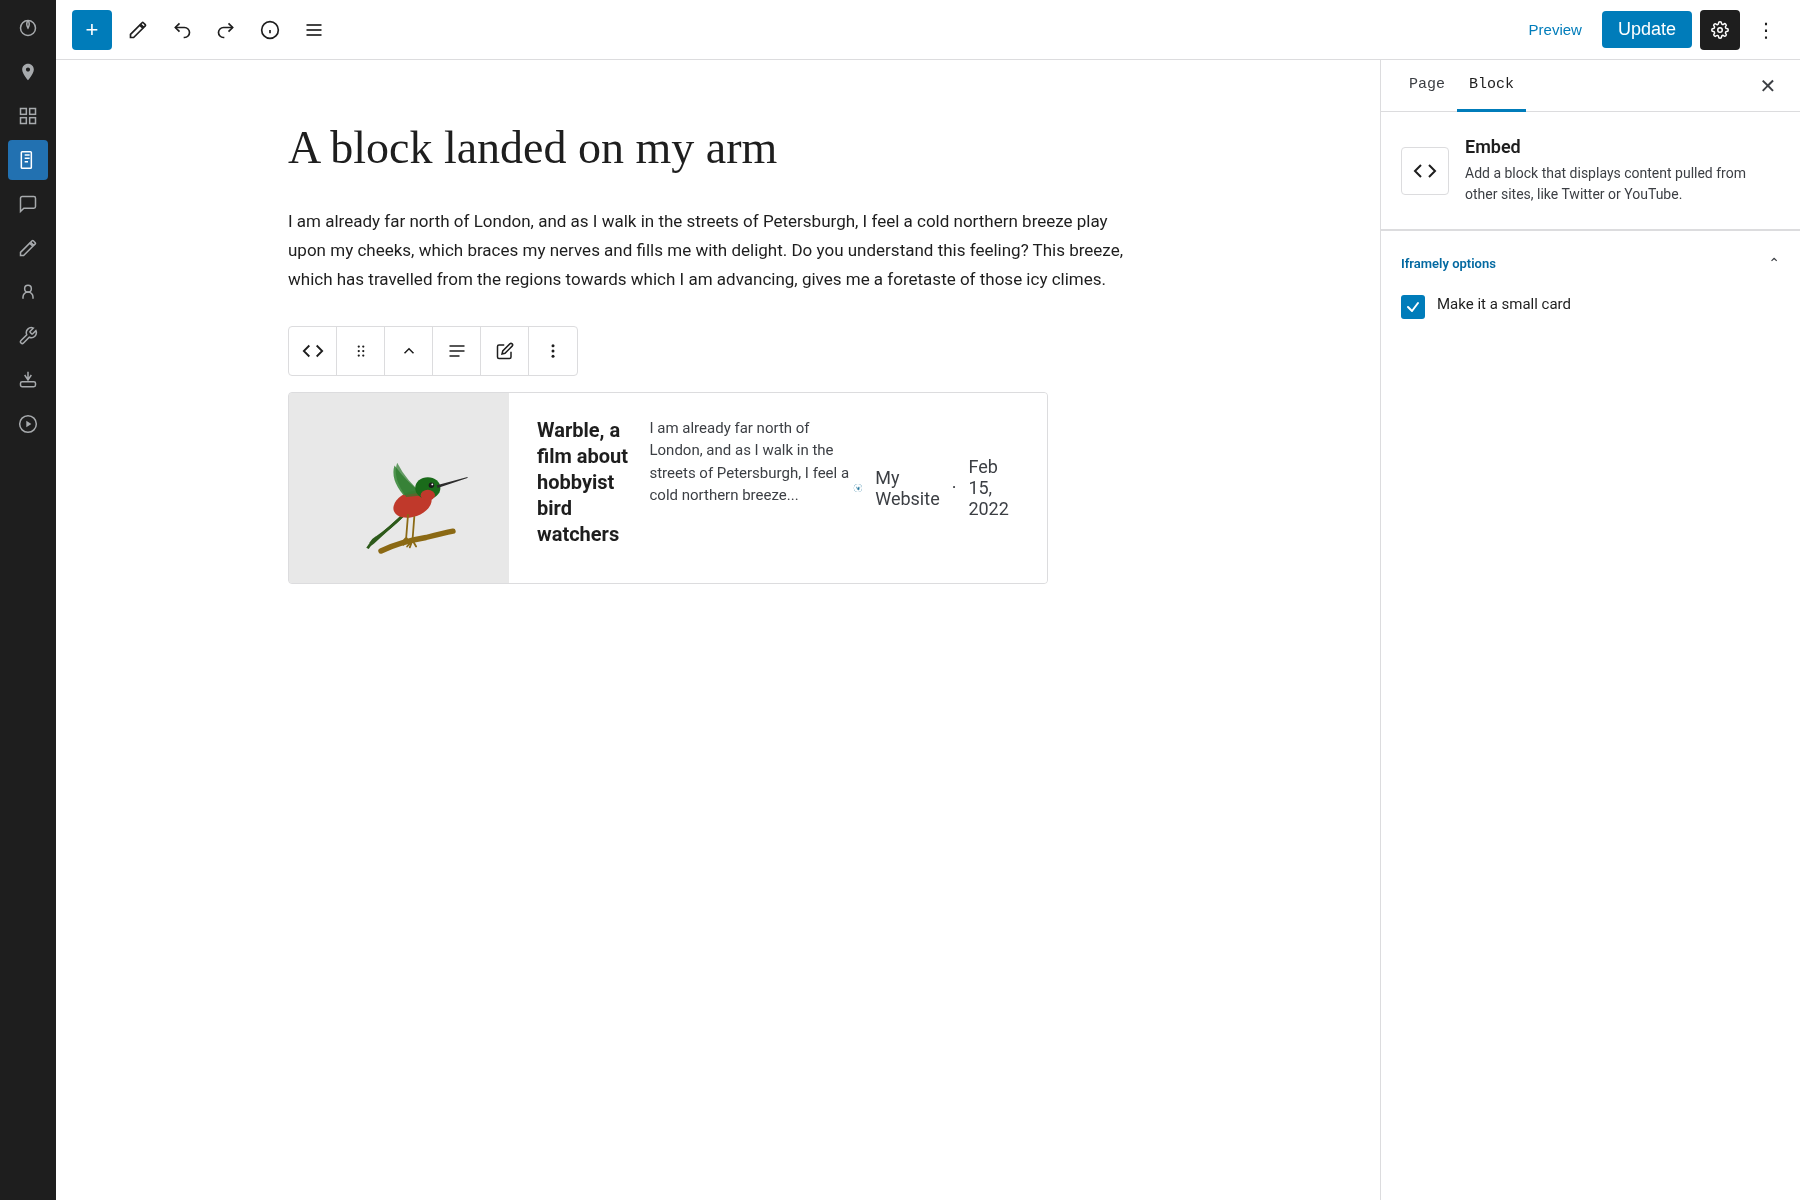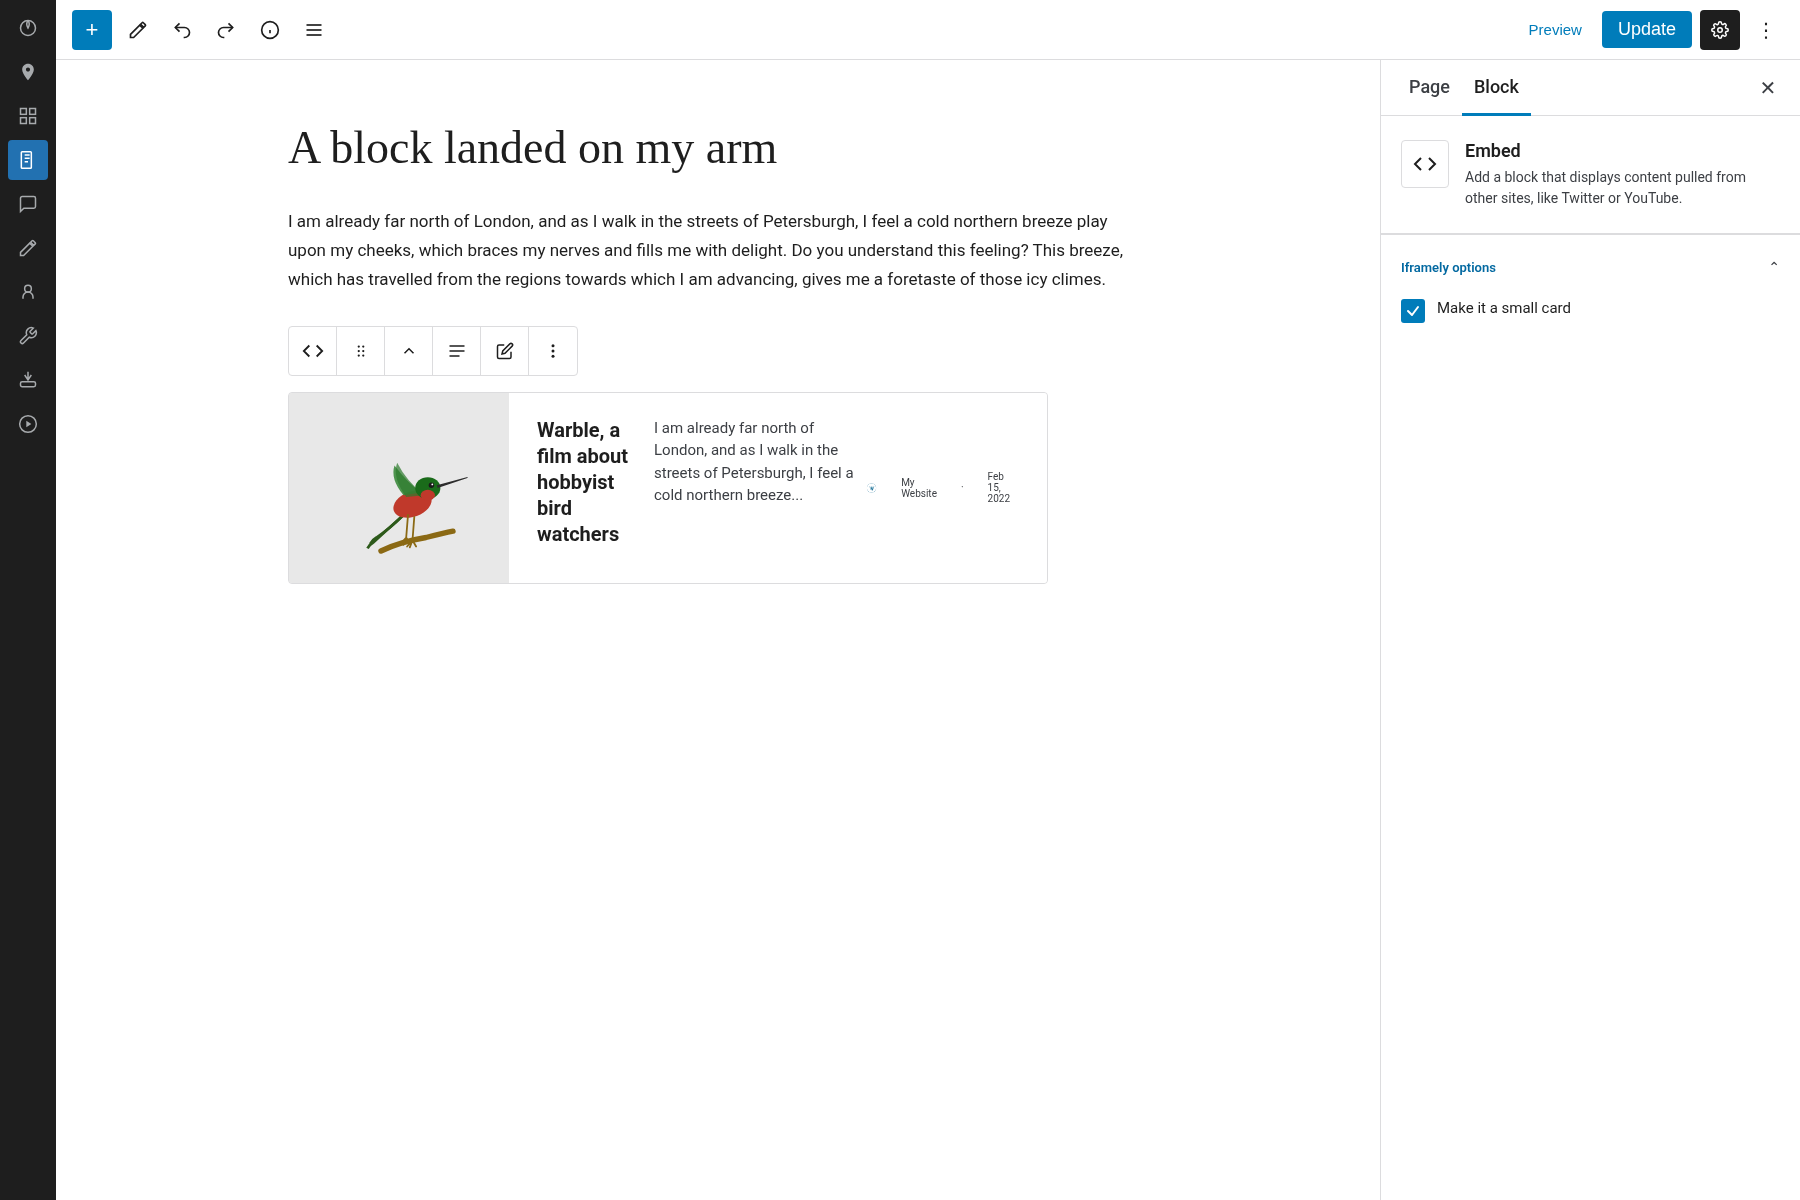--- a/index.html
+++ b/index.html
@@ -225,22 +225,22 @@
     }
     .embed-card-excerpt {
       font-size: 15px;
       color: #3c3f44;
       line-height: 1.5;
       margin-bottom: 16px;
     }
     .embed-card-meta {
       display: flex;
       align-items: center;
-      gap: 24px;
-      font-size: 10px;
+      gap: 12px;
+      font-size: 18px;
       color: #3c3f44;
     }
     .wp-logo {
       width: 20px;
       height: 20px;
     }
 
     
     .right-panel {
       width: 420px;
@@ -253,26 +253,27 @@
     }
     .panel-tabs {
       display: flex;
       align-items: center;
       border-bottom: 1px solid #dcdcde;
       padding: 0 16px;
       position: relative;
     }
     .panel-tab {
       padding: 16px 12px;
-      font-size: 18px;
+      font-size: 15px;
       font-weight: 500;
       color: #3c3f44;
       cursor: pointer;
       border-bottom: 3px solid transparent;
       margin-bottom: -1px;
+      font-family: Liberation Mono, monospace;
     }
     .panel-tab.active {
       color: #1e1e1e;
       border-bottom-color: #007cba;
     }
     .panel-close {
       margin-left: auto;
       background: none;
       border: none;
       font-size: 20px;
@@ -282,21 +283,21 @@
       height: 32px;
       display: flex;
       align-items: center;
       justify-content: center;
       border-radius: 4px;
     }
 
     
     .block-info {
       display: flex;
-      align-items: flex-start;
+      align-items: center;
       padding: 24px 20px;
       border-bottom: 1px solid #dcdcde;
       gap: 16px;
     }
     .block-icon-box {
       width: 48px;
       height: 48px;
       border: 1px solid #dcdcde;
       border-radius: 4px;
       display: flex;

